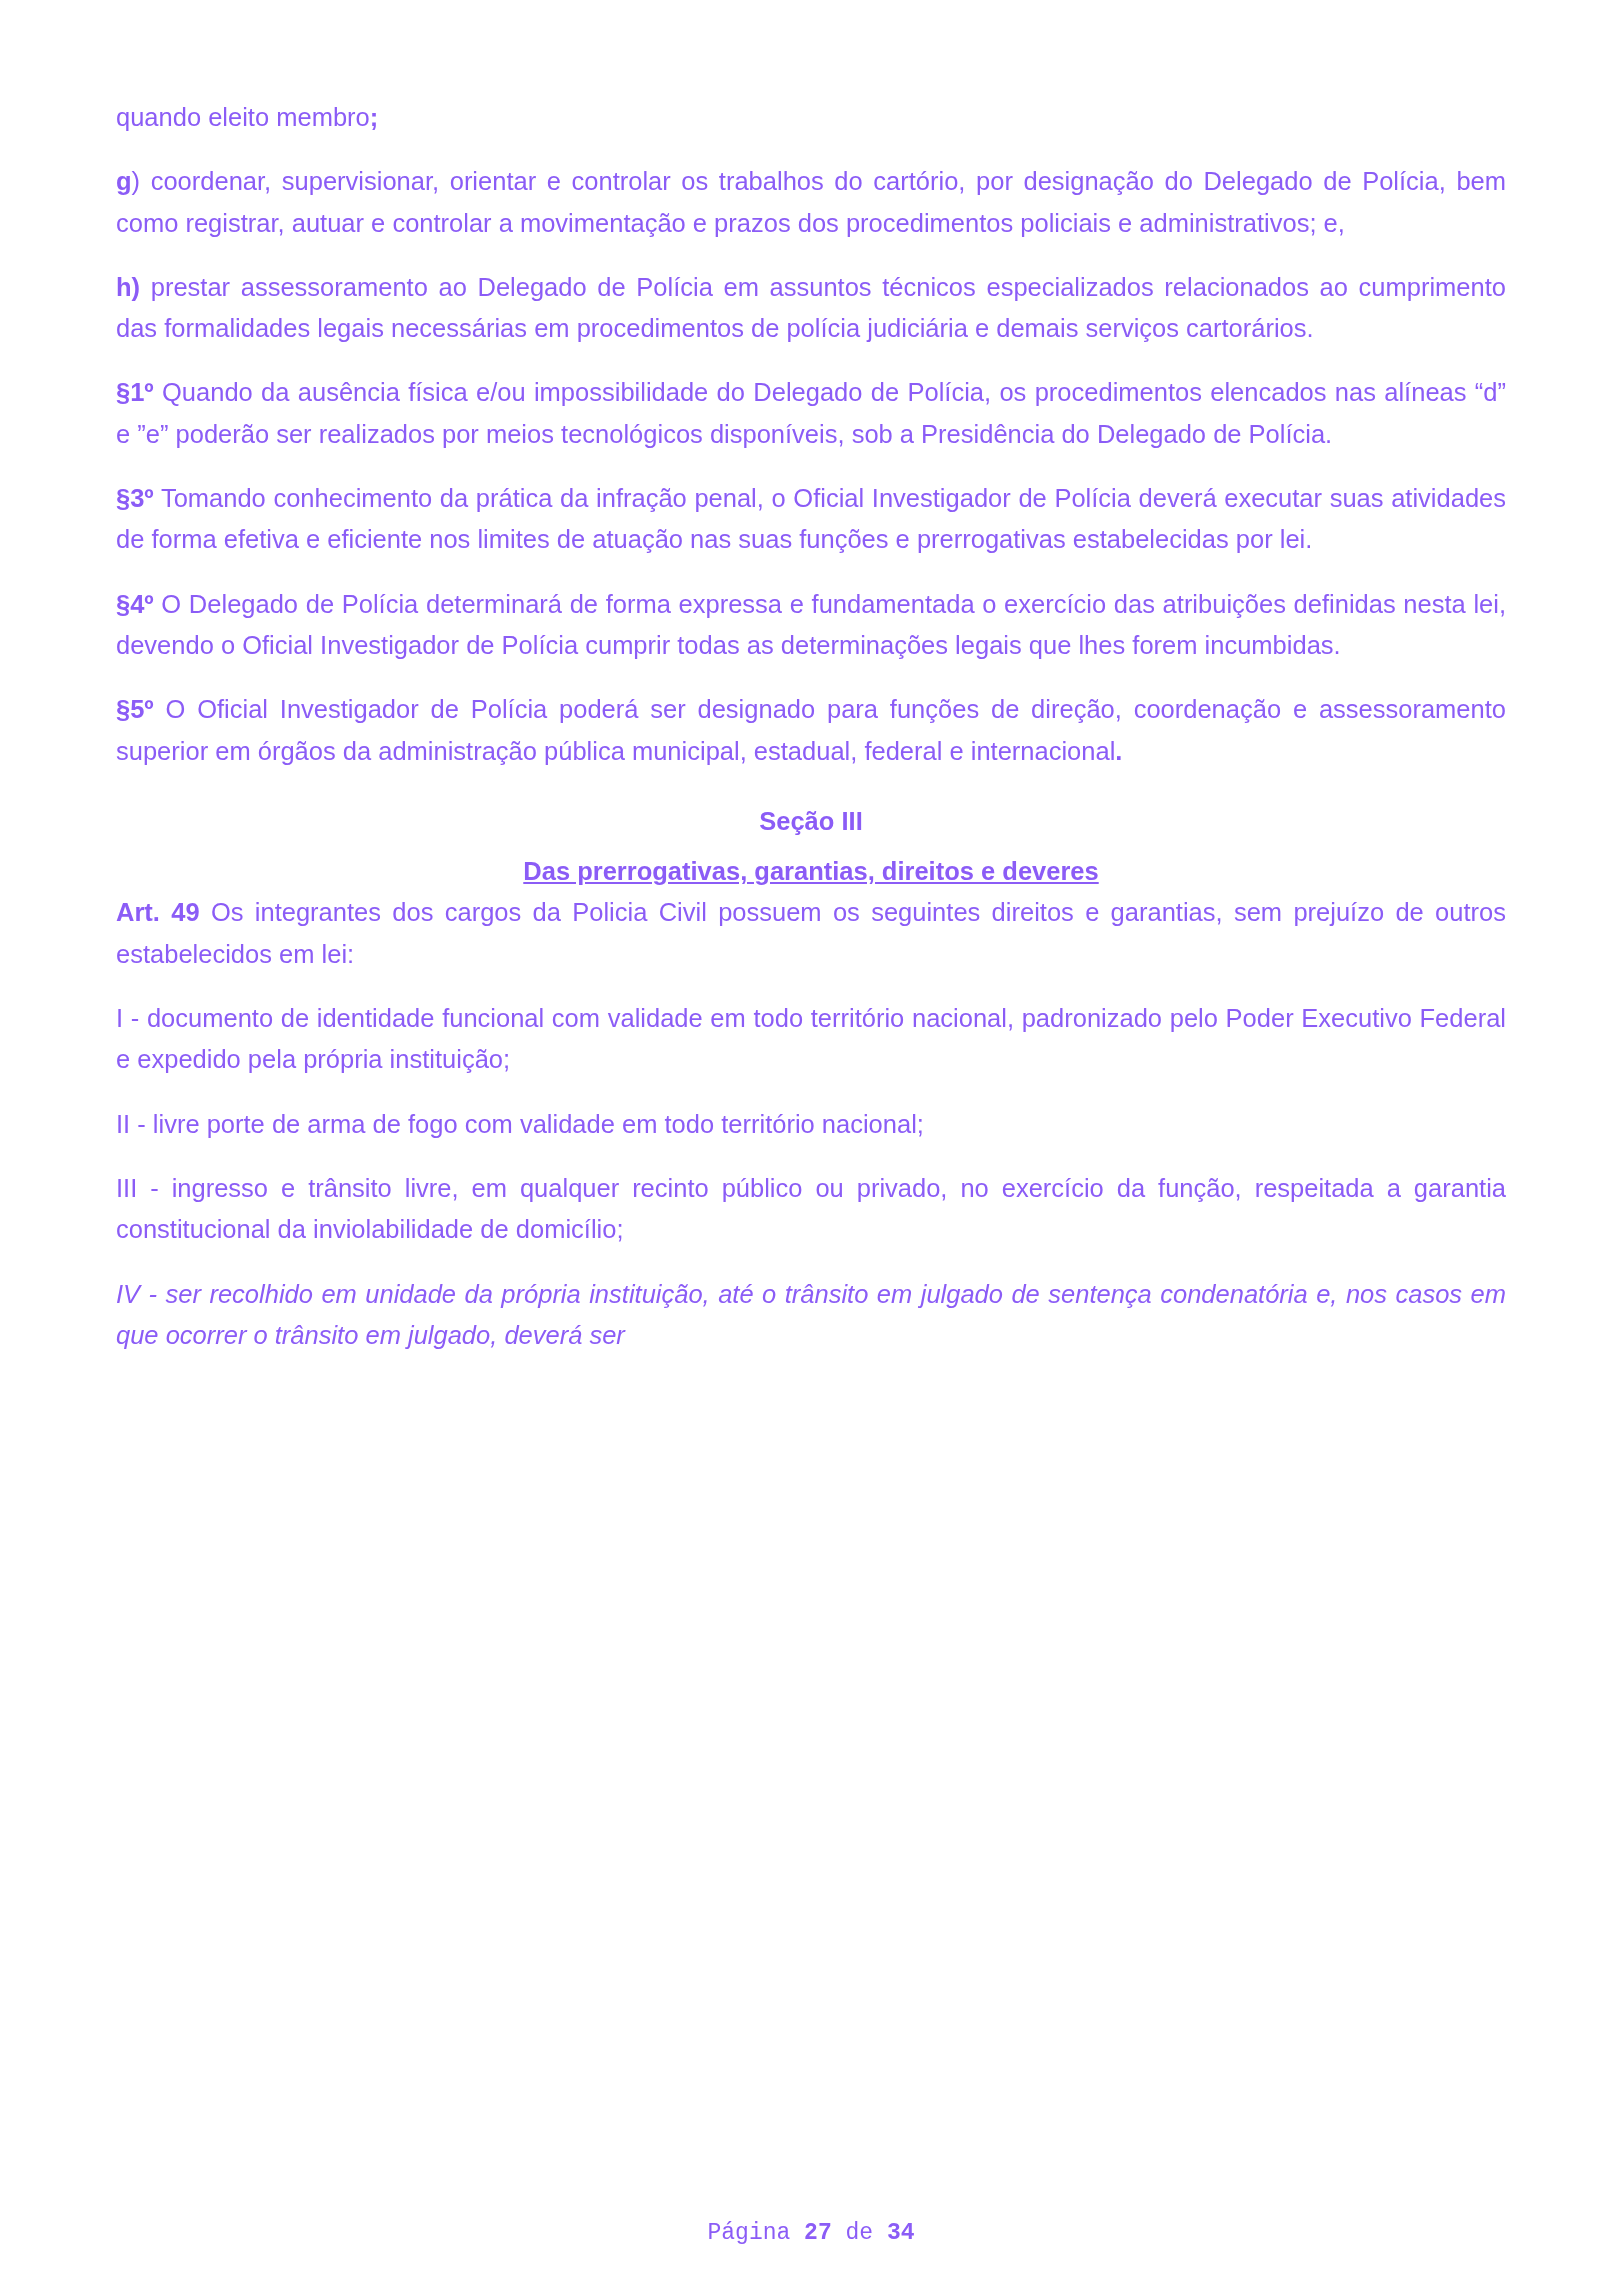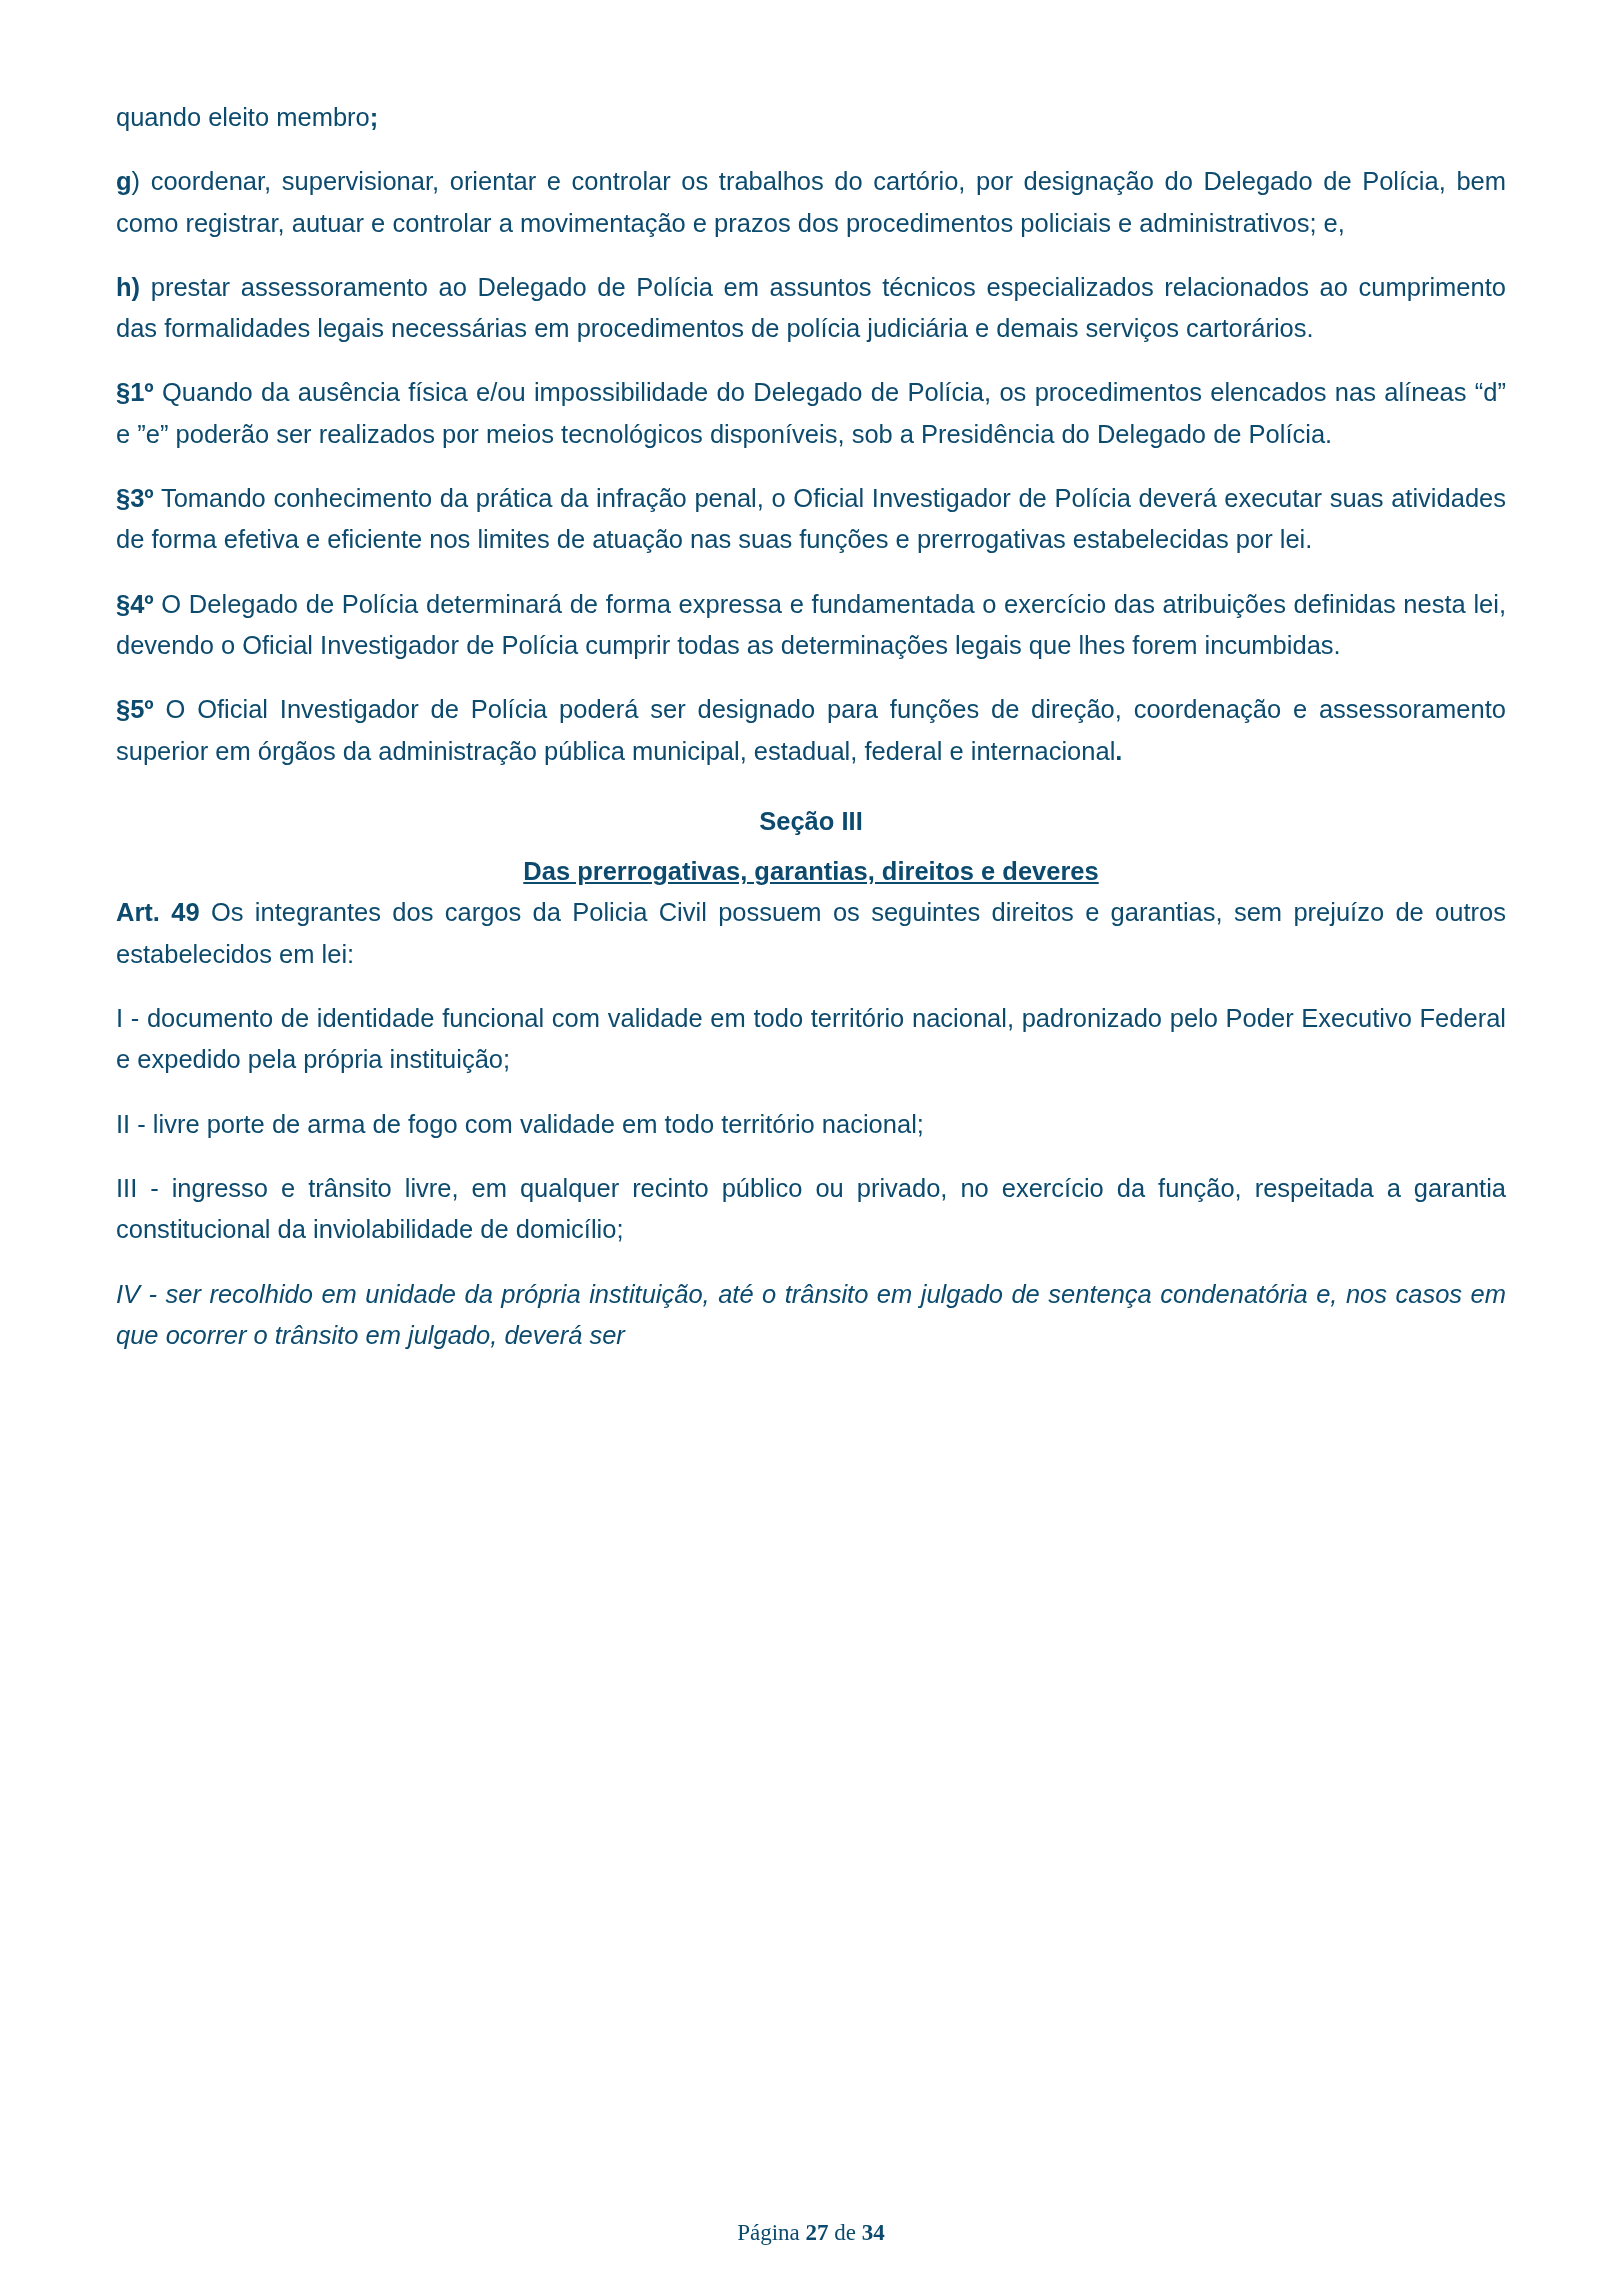--- a/index.html
+++ b/index.html
@@ -10,21 +10,21 @@
   }
   .page {
     width: 1622px;
     min-height: 2293px;
     margin: 0 auto;
     background: #ffffff;
     box-sizing: border-box;
     padding: 97px 116px 36px 116px;
     position: relative;
     font-family: "Liberation Sans", sans-serif;
-    color: #0c4a6e;
+    color: #8b5cf6;
   }
   .doc-body {
     font-size: 25.5px;
     line-height: 1.62;
     text-align: justify;
     text-justify: inter-word;
   }
   p.para {
     margin: 0 0 23px 0;
     text-align: justify;
@@ -48,21 +48,21 @@
     margin-bottom: 0;
     text-decoration: underline;
   }
   .footer {
     position: absolute;
     left: 0;
     right: 0;
     bottom: 47px;
     text-align: center;
     font-size: 23px;
-    font-family: Liberation Serif, serif;
+    font-family: Liberation Mono, monospace;
   }
   .footer .fnum {
     font-weight: bold;
   }
 </style>
 </head>
 <body>
 
 <div class="page">
 

